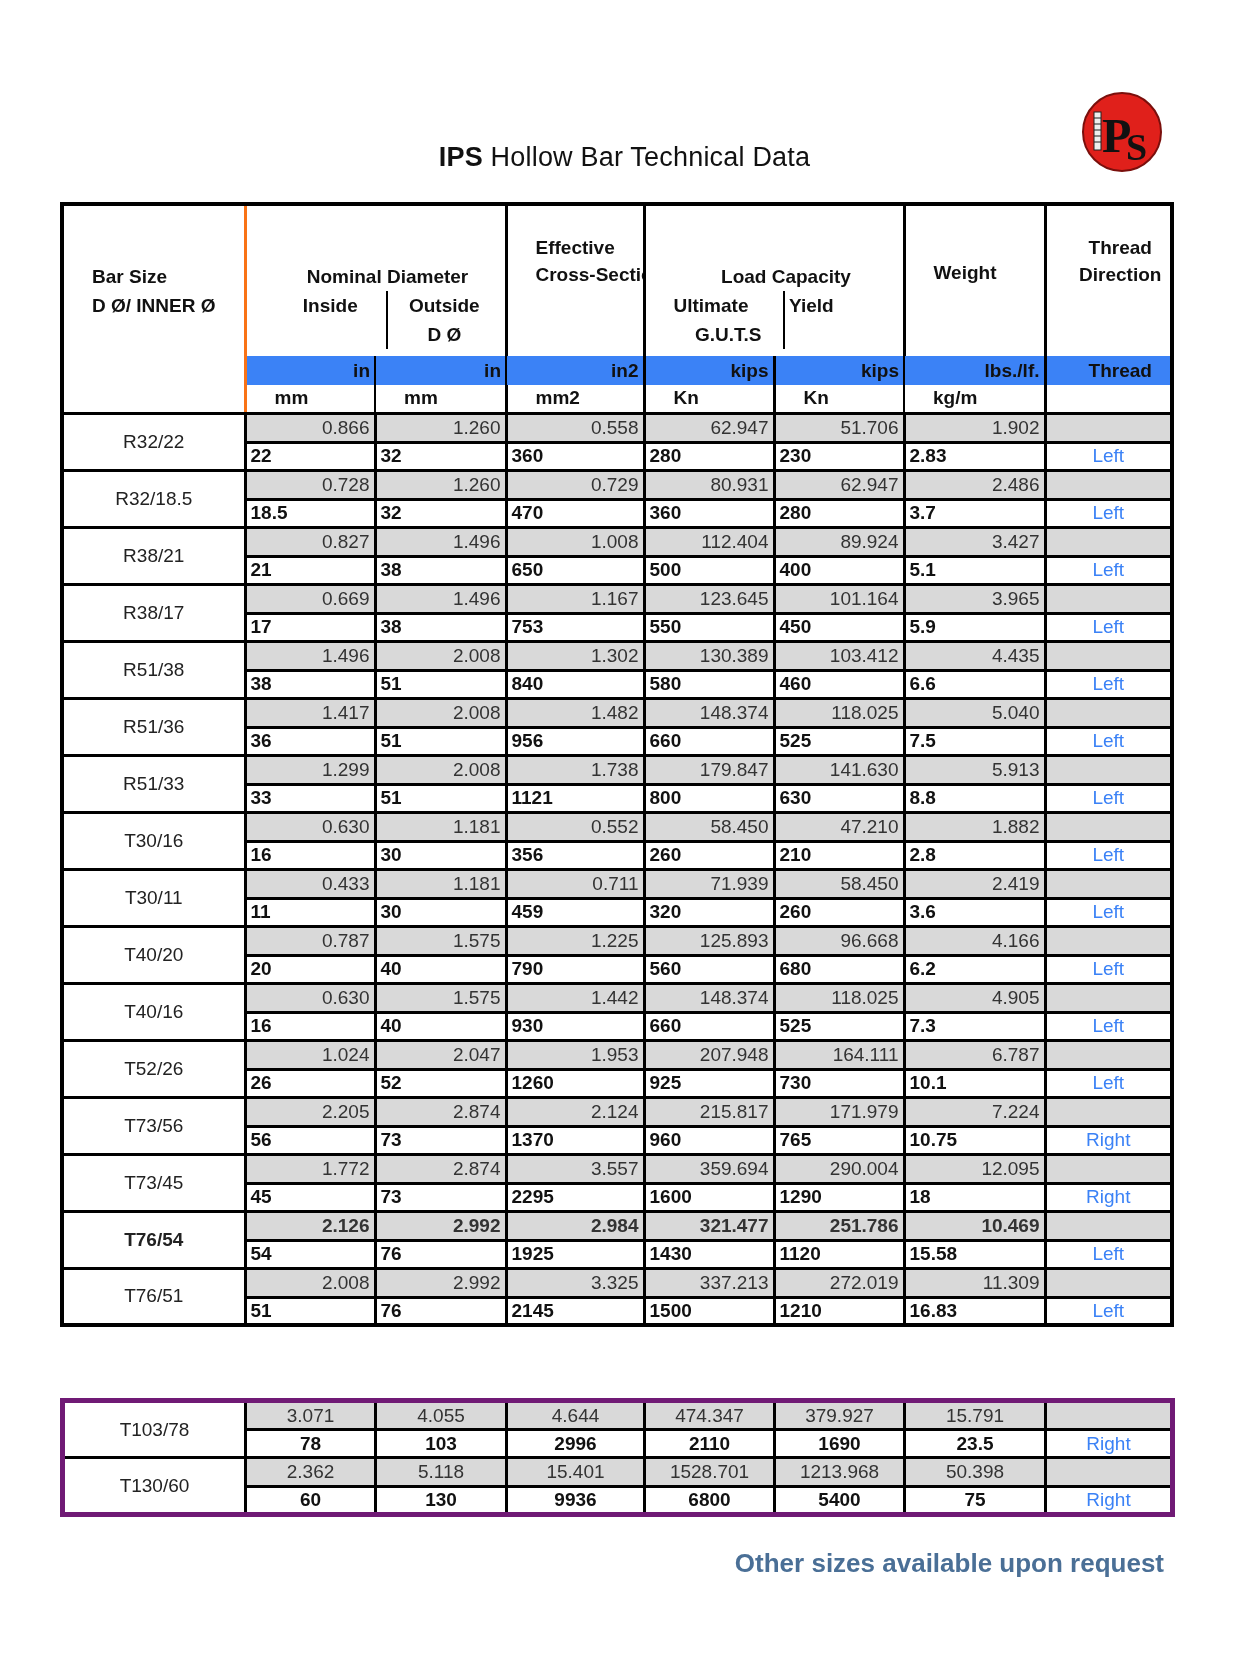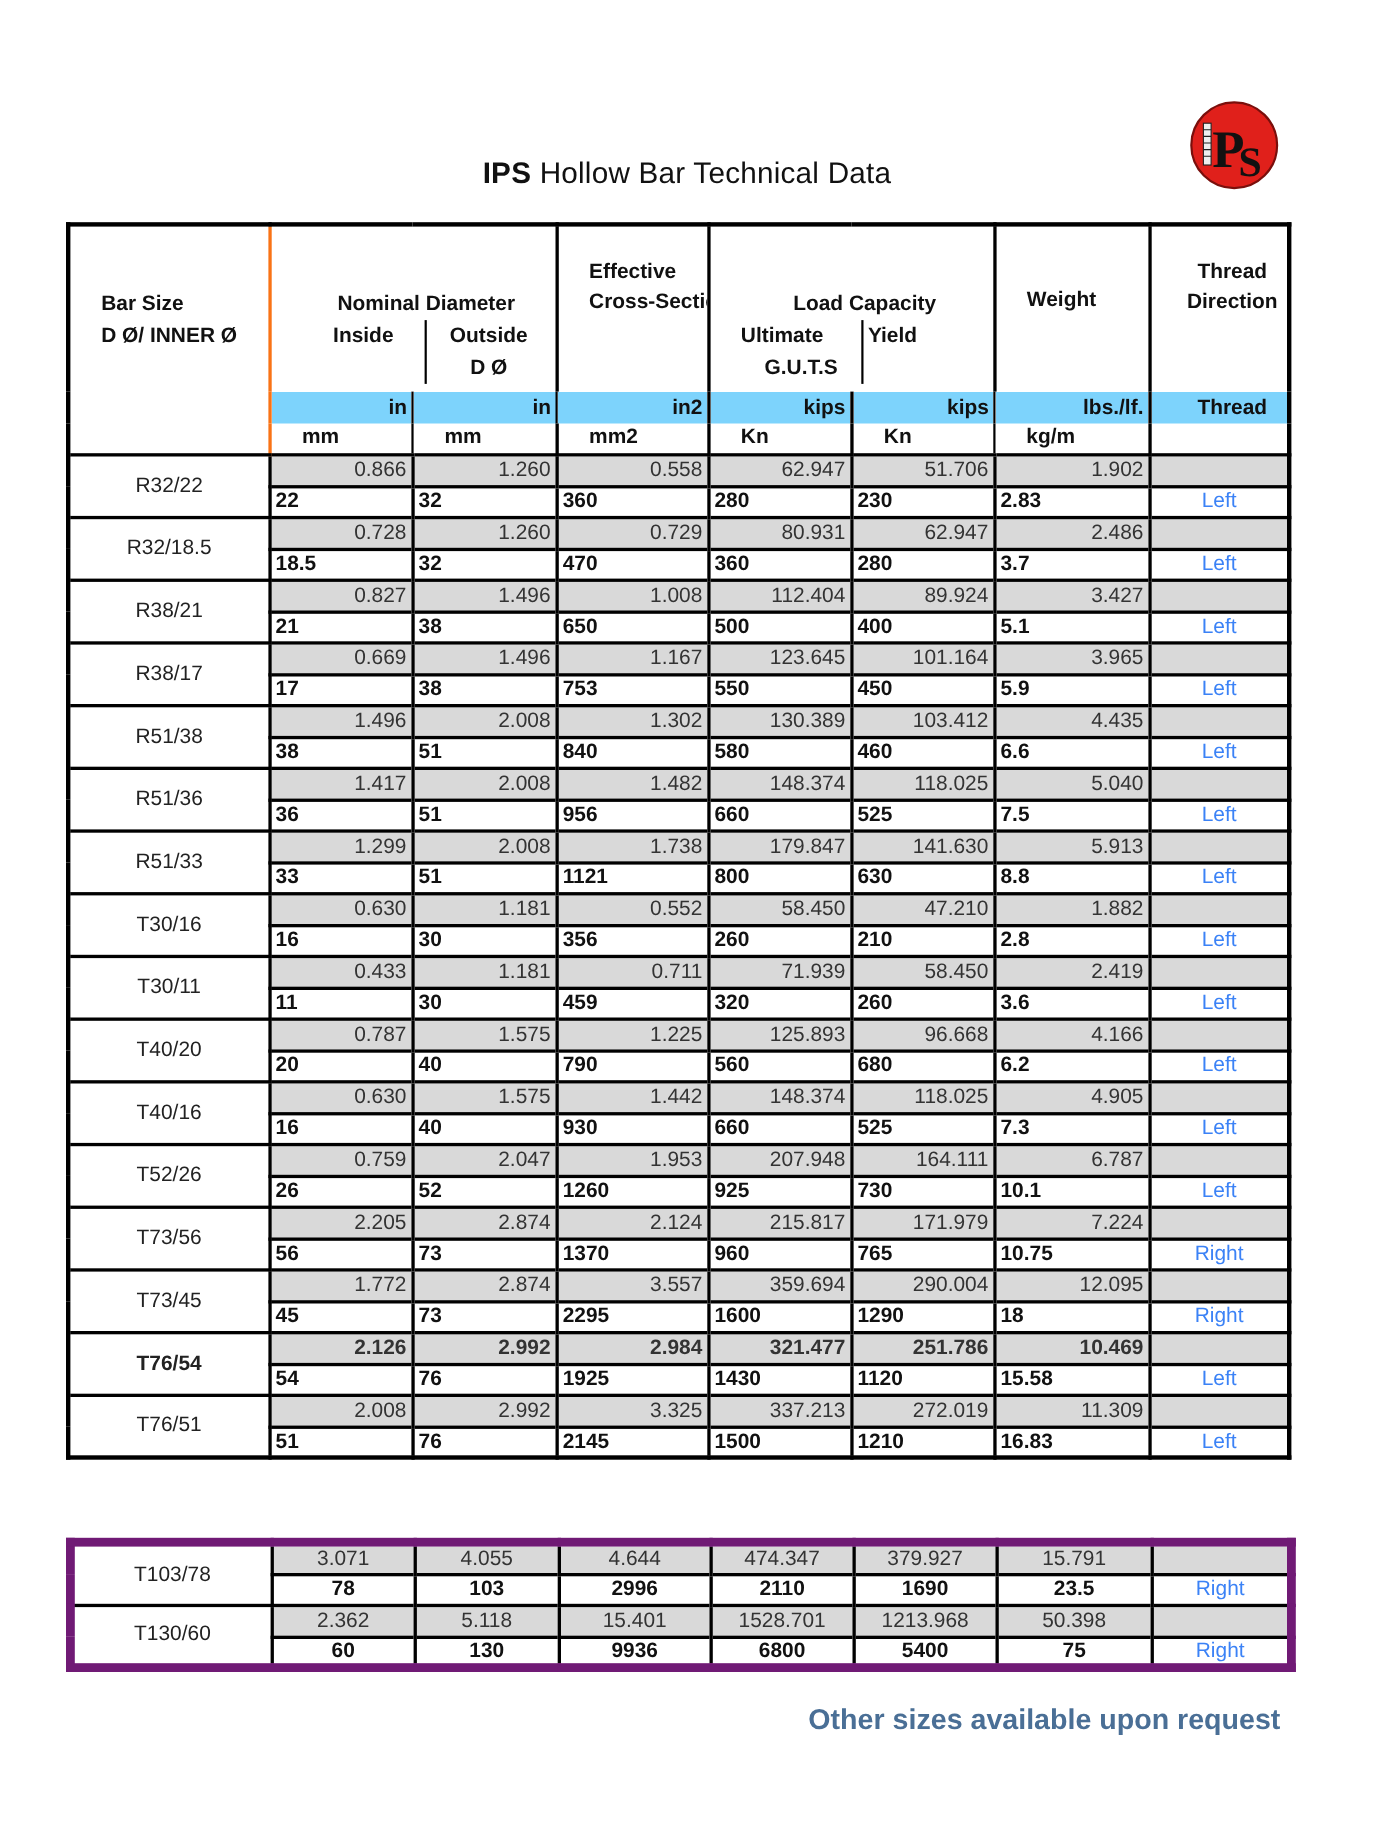--- a/index.html
+++ b/index.html
@@ -2,21 +2,21 @@
 <html><head>
 <meta charset="utf-8">
 <style>
   html,body{margin:0;padding:0;background:#fff;}
   body{width:1249px;height:1666px;position:relative;overflow:hidden;font-family:"Liberation Sans","DejaVu Sans",sans-serif;color:#111;}
   .title{position:absolute;top:142px;left:0;width:1249px;text-align:center;font-size:27px;color:#111;letter-spacing:0.2px;}
   .title b{font-weight:bold;}
   .logo{position:absolute;left:1080px;top:90px;width:84px;height:84px;}
   table{border-collapse:collapse;position:absolute;table-layout:fixed;}
   #main{left:60px;top:202px;width:1110px;border:4px solid #000;}
-  #big{left:60px;top:1398px;width:1110px;border:8px solid #701a75;}
+  #big{left:60px;top:1398px;width:1110px;border:5px solid #701a75;}
   td{padding:0 4px;font-size:19px;white-space:nowrap;overflow:hidden;box-sizing:border-box;}
   .hdr td{vertical-align:top;}
   .sz{border:3px solid #000;text-align:center;font-size:19px;background:#fff;color:#222;}
   .in{background:#d9d9d9;text-align:right;color:#333;border-left:3px solid #000;border-right:3px solid #000;height:29px;border-top:3px solid #000;}
   .mm{background:#fff;font-weight:bold;text-align:left;border-left:3px solid #000;border-right:3px solid #000;border-top:3px solid #000;border-bottom:1px solid #000;height:28px;}
   .th{font-weight:bold;text-align:left;padding-left:28px;}
   .c{text-align:center !important;}
   .thread{text-align:center !important;font-weight:normal !important;color:#3b82f6;}
   .note{position:absolute;top:1548px;right:85px;font-size:26px;font-weight:bold;color:#4a6f96;}
 </style>
@@ -77,21 +77,21 @@
           </div>
           <div style="width:126px;border-left:2px solid #000;padding-left:4px;height:58px">Yield</div>
         </div>
       </td>
       <td class="th" style="border-right:3px solid #000;padding-top:56px">Weight</td>
       <td class="th c" style="padding-top:28px;line-height:27px">
         <div>Thread</div>
         <div>Direction</div>
       </td>
     </tr>
-    <tr id="unit-imp" style="height:29px;background:#7dd3fc">
+    <tr id="unit-imp" style="height:29px;background:#3b82f6">
         <td class="th" style="text-align: right; border-right: 2px solid rgb(0, 0, 0);">in</td>
         <td class="th" style="text-align: right; border-right: 2px solid rgb(0, 0, 0);">in</td>
         <td class="th" style="text-align: right; border-right: 3px solid rgb(0, 0, 0);">in2</td>
         <td class="th" style="text-align: right; border-right: 3px solid rgb(0, 0, 0);">kips</td>
         <td class="th" style="text-align: right; border-right: 2px solid rgb(0, 0, 0);">kips</td>
         <td class="th" style="text-align: right; border-right: 3px solid rgb(0, 0, 0);">lbs./lf.</td>
         <td class="th" style="text-align: center; border-right: none;">Thread</td>
       </tr>
     <tr id="unit-met" style="height:28px">
         <td class="th" style="border-bottom: 3px solid rgb(0, 0, 0); border-right: 2px solid rgb(0, 0, 0);">mm</td>
@@ -308,21 +308,21 @@
         <td class="mm">16</td>
         <td class="mm">40</td>
         <td class="mm">930</td>
         <td class="mm">660</td>
         <td class="mm">525</td>
         <td class="mm">7.3</td>
         <td class="mm thread">Left</td>
       </tr>
       <tr style="height: 29px;">
         <td rowspan="2" class="sz">T52/26</td>
-        <td class="in">0.759</td>
+        <td class="in">1.024</td>
         <td class="in">2.047</td>
         <td class="in">1.953</td>
         <td class="in">207.948</td>
         <td class="in">164.111</td>
         <td class="in">6.787</td>
         <td class="in"></td>
       </tr>
       <tr style="height: 28px;">
         <td class="mm">26</td>
         <td class="mm">52</td>

